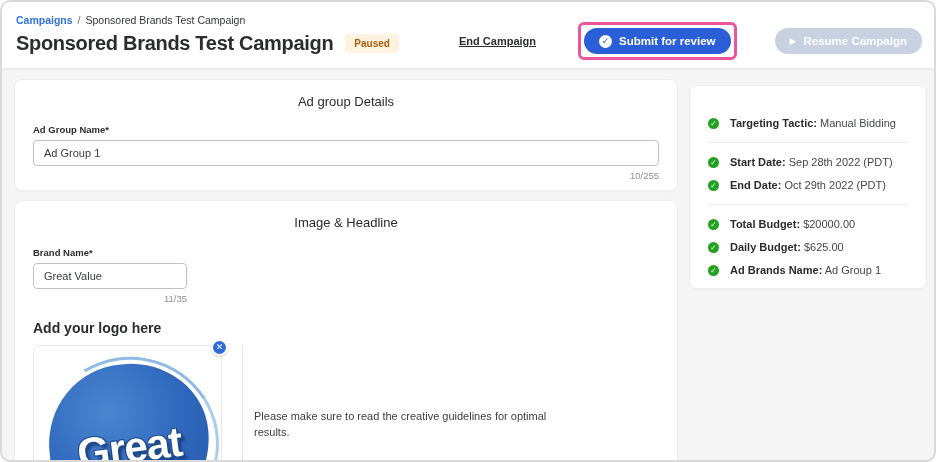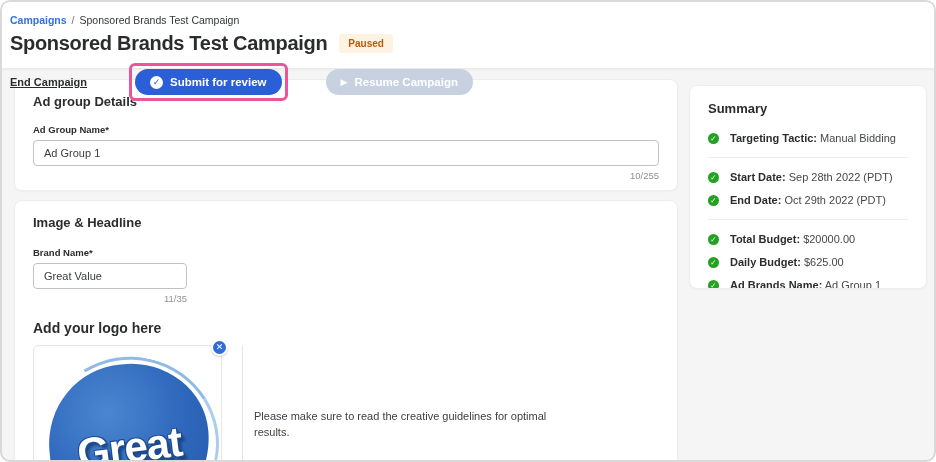--- a/index.html
+++ b/index.html
@@ -10,21 +10,21 @@
     position: relative; width: 936px; height: 462px;
     border: 2px solid #d9d9d9; border-radius: 10px;
     background: #f5f5f6; overflow: hidden;
   }
 
   
   .hdr {
     position:absolute; top:0; left:0; right:0; height:66px;
     background:#fff; box-shadow: 0 1px 3px rgba(0,0,0,.07);
     display:flex; justify-content:space-between; align-items:flex-start;
-    padding: 12px 12px 0 8px; z-index: 5; flex-direction: column;
+    padding: 12px 12px 0 14px; z-index: 5;
   }
   .crumb { font-size: 10.5px; color:#33353a; display:flex; gap:5px; align-items:center; }
   .crumb a { color:#2f72d9; font-weight:700; text-decoration:none; cursor:pointer; }
   .crumb .sep { color:#6b6d72; }
   .title-row { display:flex; align-items:center; margin-top:6px; }
   h1.title { font-size:20px; font-weight:700; color:#2b2c2e; letter-spacing:-.3px; }
   .badge {
     margin-left:12px; background:#fdf3e0; color:#b35b0e;
     font-size:10px; font-weight:700; padding:4px 9px; border-radius:3px;
   }
@@ -40,21 +40,21 @@
   .btn.primary { background:#2a5fd7; }
   .btn.disabled { background:#c7d1e0; cursor:default; }
   .chk-circle {
     width:13px; height:13px; border-radius:50%; background:#fff; color:#2a5fd7;
     font-size:9px; font-weight:900; display:flex; align-items:center; justify-content:center;
   }
   .play-tri { font-size:9px; color:#fff; }
 
   
   .card { position:absolute; background:#fff; border-radius:8px; border:1px solid #ededee; box-shadow:0 1px 2px rgba(0,0,0,.03); }
-  .card h2 { font-size:13px; font-weight:700; color:#2b2c2e; }
+  .card h2 { font-size:13px; font-weight:400; color:#2b2c2e;text-align:center; }
 
   .card-adgroup { left:12px; top:77px; width:664px; height:112px; padding:14px 18px; }
   .card-image   { left:12px; top:198px; width:664px; height:310px; padding:14px 18px; overflow:hidden; }
   .card-summary { left:687px; top:83px; width:238px; height:204px; padding:15px 18px; overflow:hidden; }
 
   .fld-label { font-size:9.5px; font-weight:700; color:#2b2c2e; margin-bottom:5px; display:block; }
   .inp {
     width:100%; height:26px; border:1px solid #c2c2c2; border-radius:4px;
     padding:0 10px; font-size:11px; color:#3a3c40; font-family:inherit; background:#fff;
   }
@@ -177,21 +177,20 @@
       </div>
       <div class="v-divider"></div>
       <div class="guidelines">
         <p class="guide-note">Please make sure to read the creative guidelines for optimal results.</p>
         <a class="guide-link">Learn more about creative guidelines here.</a>
       </div>
     </div>
   </section>
 
   <aside class="card card-summary">
-    <h2>Summary</h2>
 
     <div class="sum-row">
       <span class="chk-icon">✓</span>
       <span><span class="lbl">Targeting Tactic:</span> <span class="val">Manual Bidding</span></span>
     </div>
     <div class="sum-divider"></div>
     <div class="sum-row">
       <span class="chk-icon">✓</span>
       <span><span class="lbl">Start Date:</span> <span class="val">Sep 28th 2022 (PDT)</span></span>
     </div>

